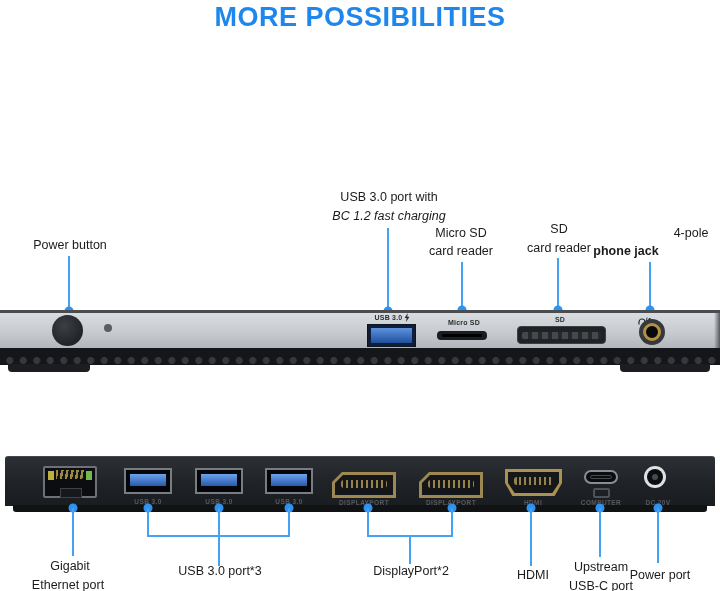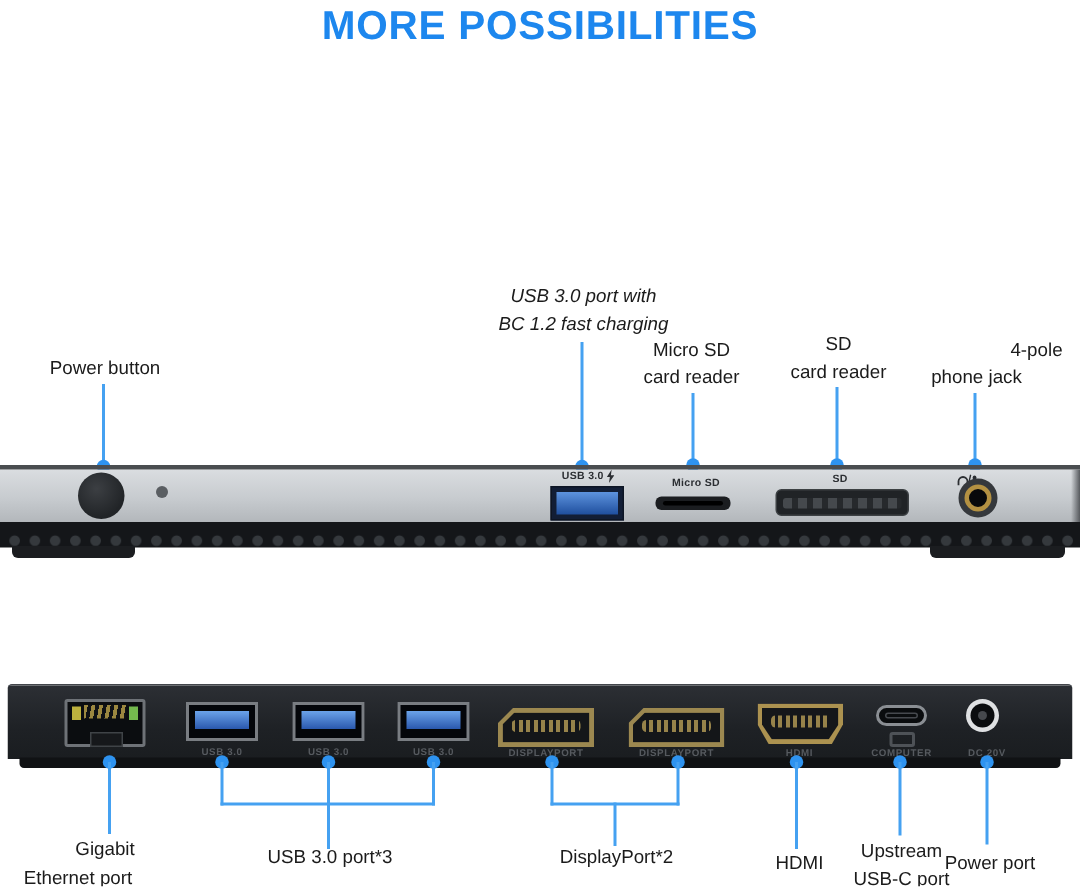--- a/index.html
+++ b/index.html
@@ -52,28 +52,28 @@
            clip-path:polygon(0 0,100% 0,100% 52%,87% 100%,13% 100%,0 52%);}
 </style>
 </head>
 <body>
 
 <div id="canvas">
 
   <div class="title">MORE POSSIBILITIES</div>
 
   <div class="lbl" style="left:70px;top:238px;">Power button</div>
-  <div class="lbl" style="left:389px;top:190px;font-style:italic;">USB 3.0 port with</div>
+  <div class="lbl" style="left:389px;top:190px;">USB 3.0 port with</div>
   <div class="lbl" style="left:389px;top:209px;font-style:italic;">BC 1.2 fast charging</div>
   <div class="lbl" style="left:461px;top:226px;">Micro SD</div>
   <div class="lbl" style="left:461px;top:244px;">card reader</div>
   <div class="lbl" style="left:559px;top:222px;">SD</div>
   <div class="lbl" style="left:559px;top:241px;">card reader</div>
   <div class="lbl" style="left:651px;top:226px;margin-left:40px;">4-pole</div>
-  <div class="lbl" style="left:651px;top:244px;">phone jack</div>
+  <div class="lbl" style="left:626px;top:244px;font-weight:bold;">phone jack</div>
 
   <div class="lv" style="left:68px;top:256px;height:55px;"></div>
   <div class="lv" style="left:387px;top:228px;height:83px;"></div>
   <div class="lv" style="left:461px;top:262px;height:48px;"></div>
   <div class="lv" style="left:557px;top:258px;height:52px;"></div>
   <div class="lv" style="left:649px;top:262px;height:48px;"></div>
   <div class="dot" style="left:69px;top:311px;"></div>
   <div class="dot" style="left:388px;top:311px;"></div>
   <div class="dot" style="left:462px;top:310px;"></div>
   <div class="dot" style="left:558px;top:310px;"></div>
@@ -197,21 +197,21 @@
   <div class="lh" style="left:147px;top:535px;width:143px;"></div>
   <div class="lv" style="left:367px;top:508px;height:29px;"></div>
   <div class="lv" style="left:451px;top:508px;height:29px;"></div>
   <div class="lh" style="left:367px;top:535px;width:86px;"></div>
   <div class="lv" style="left:409px;top:535px;height:29px;"></div>
   <div class="lv" style="left:530px;top:508px;height:58px;"></div>
   <div class="lv" style="left:599px;top:508px;height:49px;"></div>
   <div class="lv" style="left:657px;top:508px;height:55px;"></div>
 
   <div class="lbl" style="left:70px;top:559px;">Gigabit</div>
-  <div class="lbl" style="left:52px;top:578px;text-align:right;">Ethernet port</div>
+  <div class="lbl" style="left:68px;top:578px;text-align:right;">Ethernet port</div>
   <div class="lbl" style="left:220px;top:564px;text-align:right;">USB 3.0 port*3</div>
   <div class="lbl" style="left:411px;top:564px;">DisplayPort*2</div>
   <div class="lbl" style="left:533px;top:568px;">HDMI</div>
   <div class="lbl" style="left:601px;top:560px;">Upstream</div>
   <div class="lbl" style="left:601px;top:579px;">USB-C port</div>
   <div class="lbl" style="left:660px;top:568px;">Power port</div>
 
 </div>
 
 </body></html>

